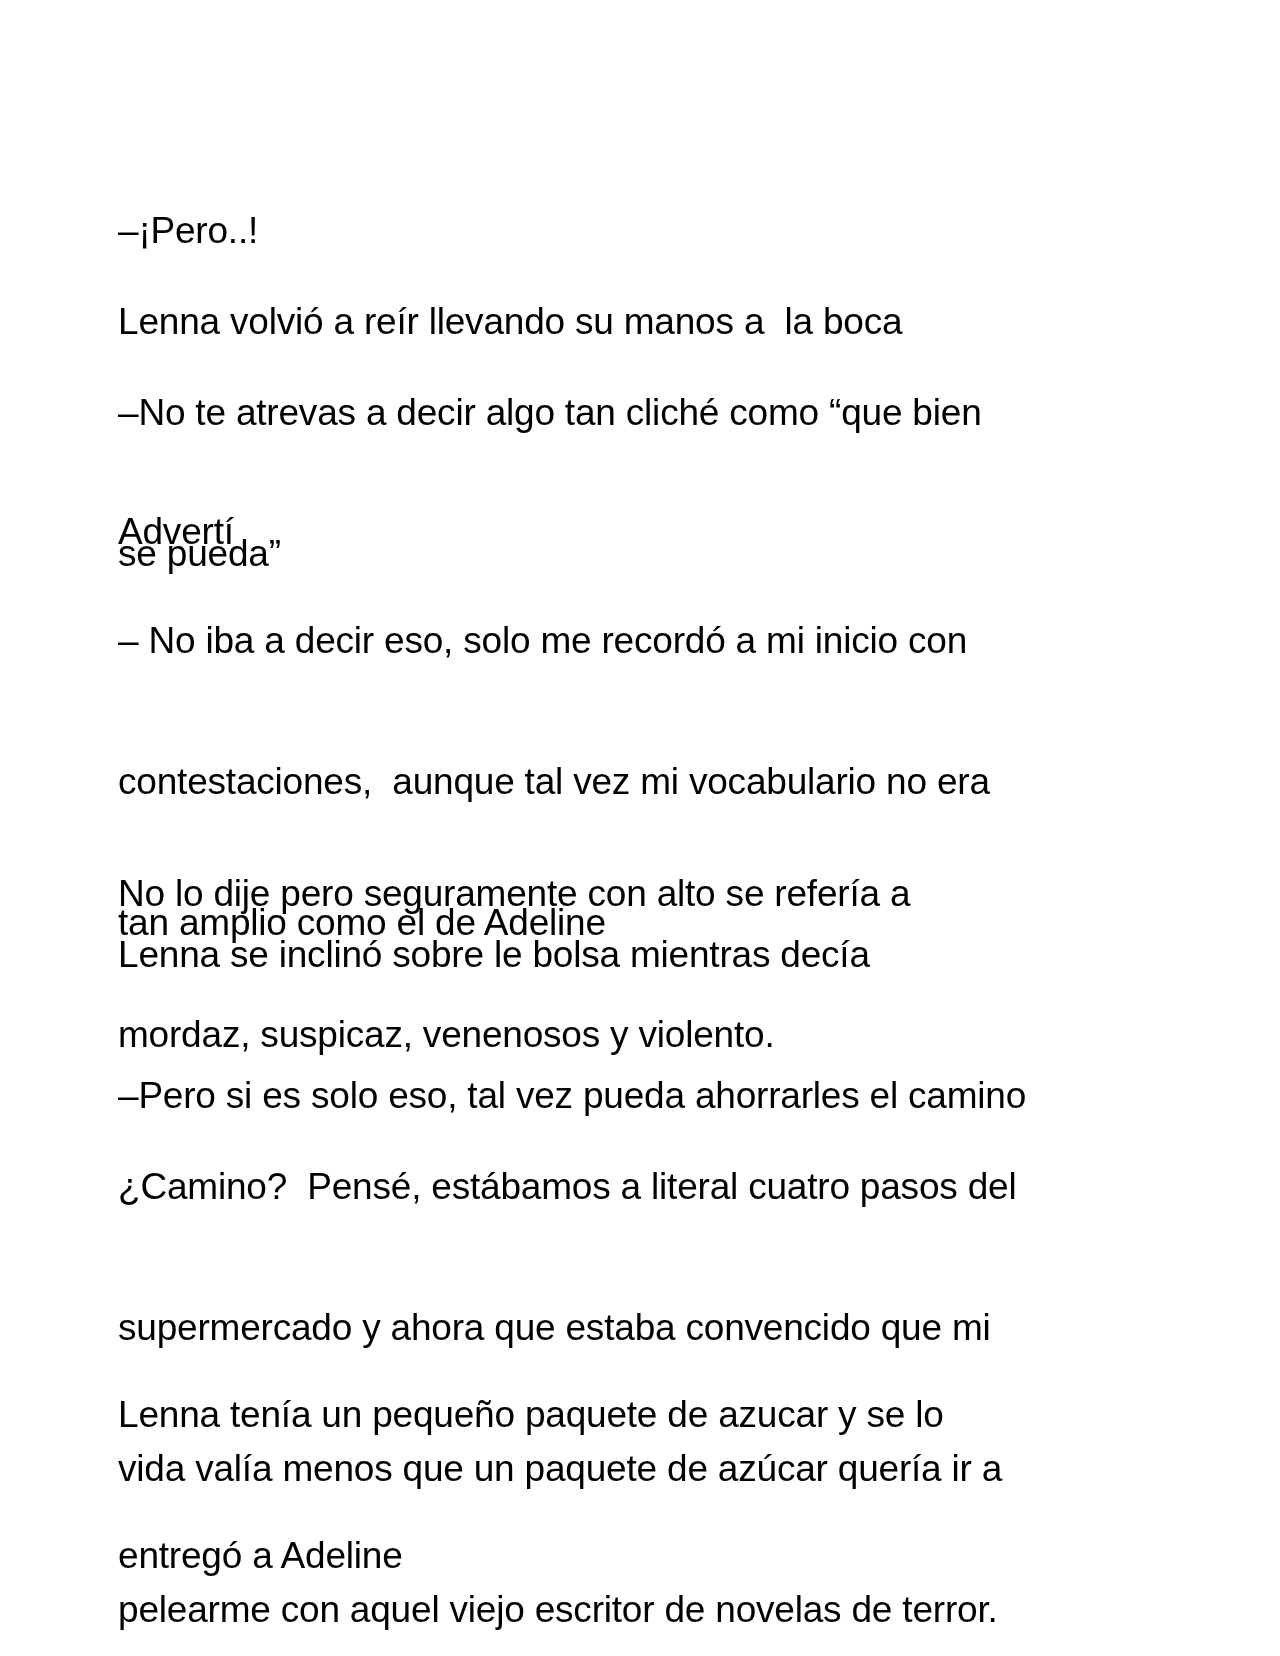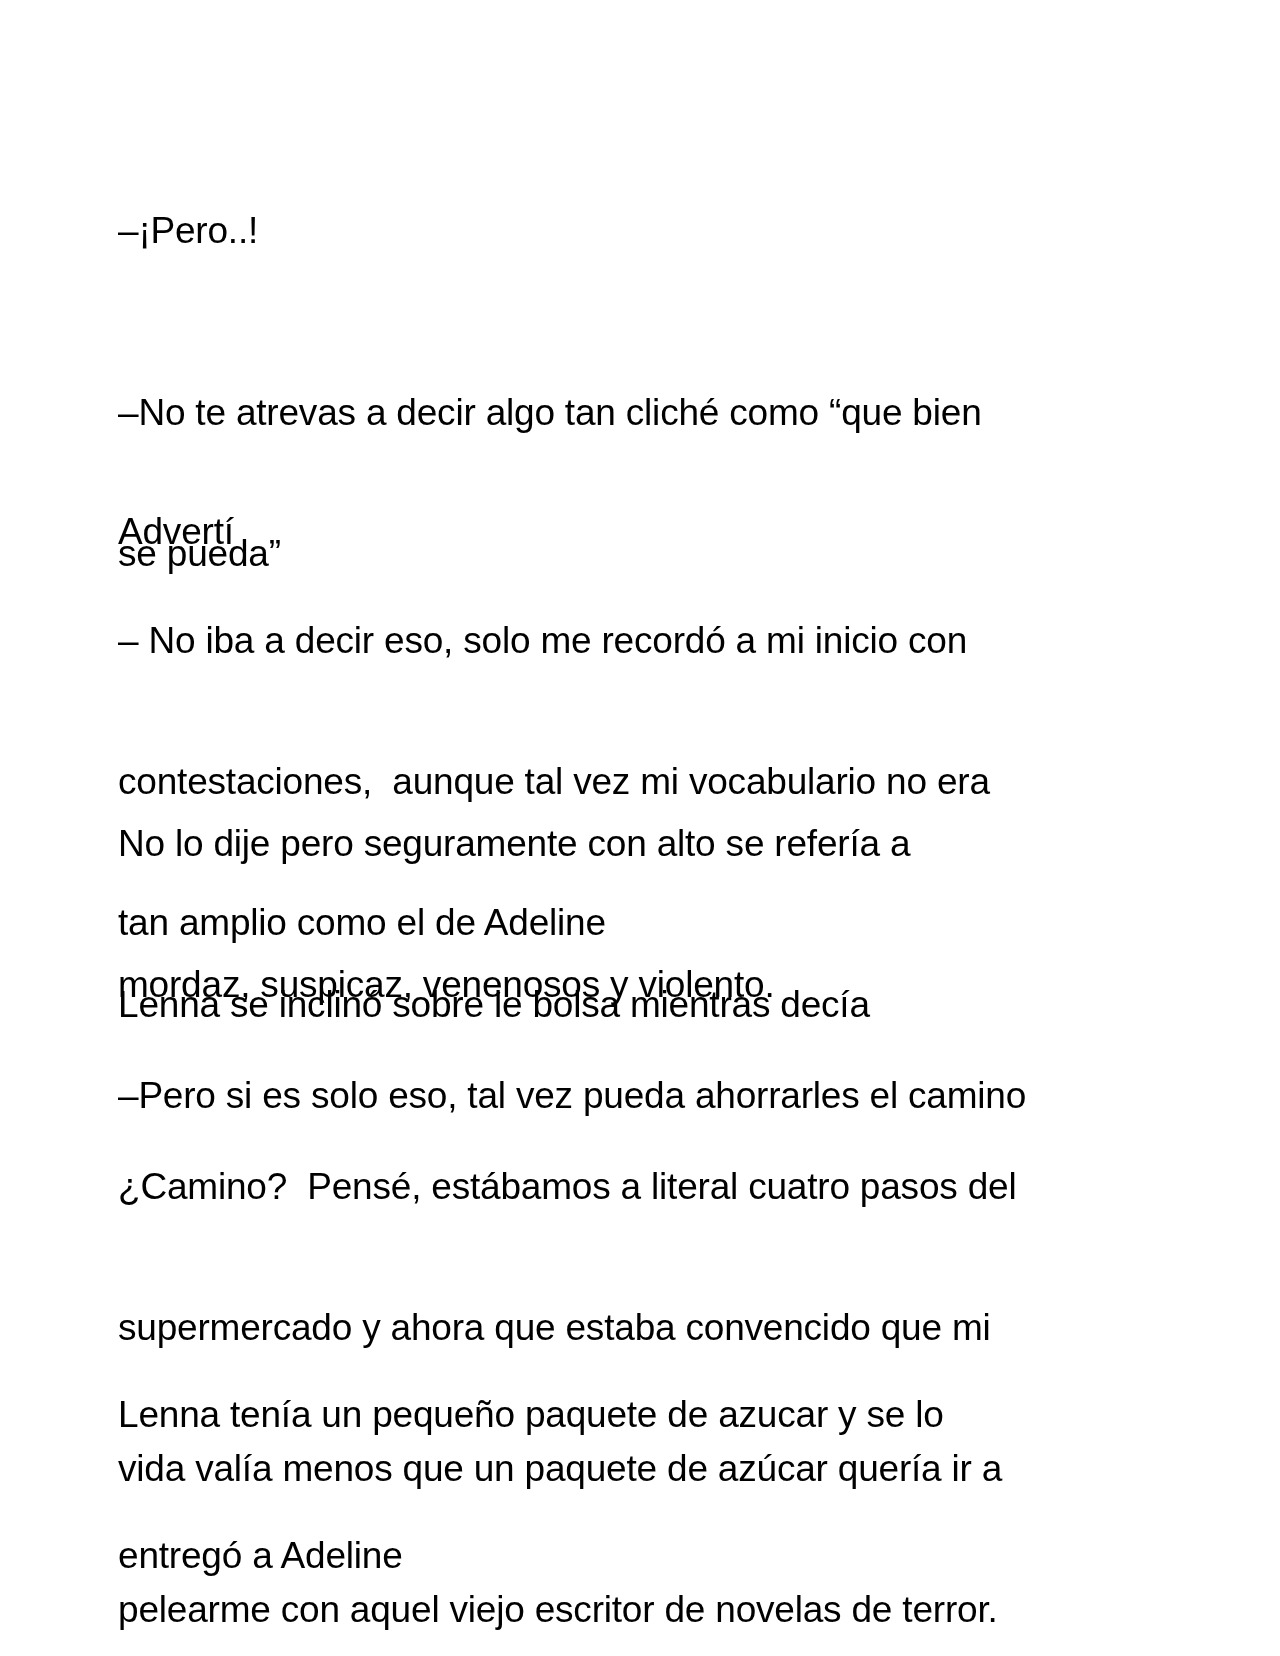--- a/index.html
+++ b/index.html
@@ -40,42 +40,45 @@
   </style>
 </head>
 <body>
 
 <div class="page">
 
   <p class="para" style="top:113px">
     <span class="line">–¡Pero..!</span>
   </p>
 
+  <p class="para" style="top:204px">
+    <span class="line">Lenna volvió a reír llevando su manos a  la boca</span>
+  </p>
 
   <p class="para" style="top:295px">
     <span class="line">–No te atrevas a decir algo tan cliché como “que bien</span>
     <span class="line">se pueda”</span>
   </p>
 
   <p class="para" style="top:414px">
     <span class="line">Advertí</span>
   </p>
 
   <p class="para" style="top:523px">
     <span class="line">– No iba a decir eso, solo me recordó a mi inicio con</span>
     <span class="line">contestaciones,  aunque tal vez mi vocabulario no era</span>
     <span class="line">tan amplio como el de Adeline</span>
   </p>
 
-  <p class="para" style="top:726px">
+  <p class="para" style="top:776px">
     <span class="line">No lo dije pero seguramente con alto se refería a</span>
     <span class="line">mordaz, suspicaz, venenosos y violento.</span>
   </p>
 
-  <p class="para" style="top:887px">
+  <p class="para" style="top:837px">
     <span class="line">Lenna se inclinó sobre le bolsa mientras decía</span>
   </p>
 
   <p class="para" style="top:978px">
     <span class="line">–Pero si es solo eso, tal vez pueda ahorrarles el camino</span>
   </p>
 
   <p class="para" style="top:1069px">
     <span class="line">¿Camino?  Pensé, estábamos a literal cuatro pasos del</span>
     <span class="line">supermercado y ahora que estaba convencido que mi</span>

